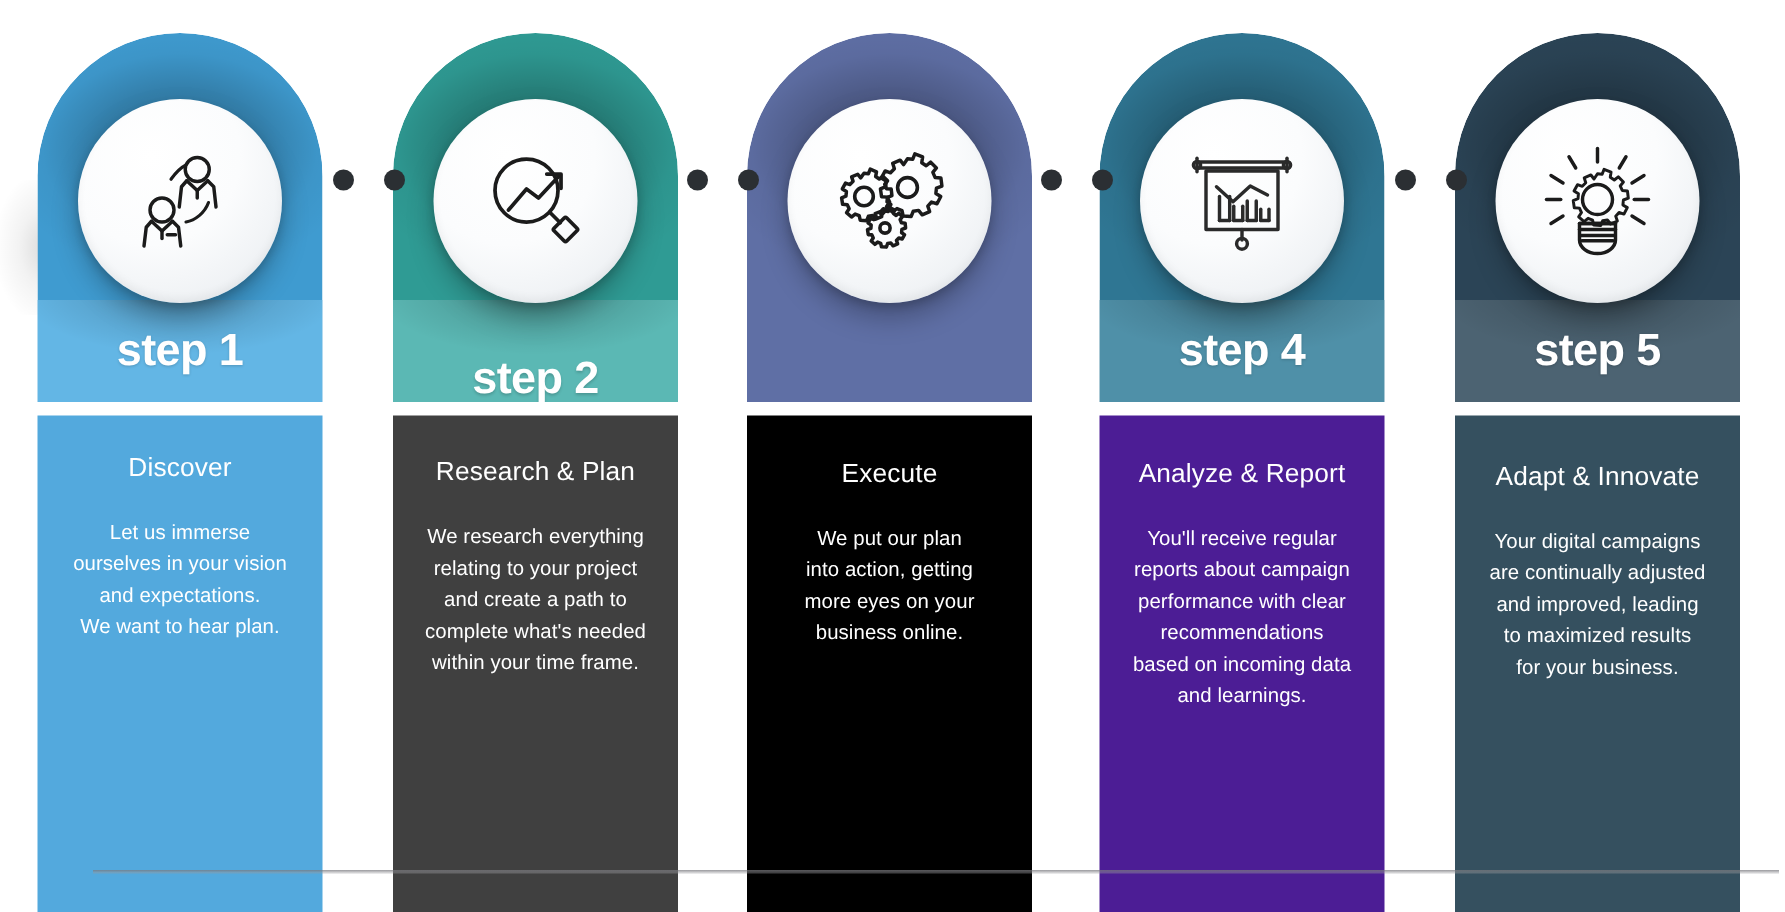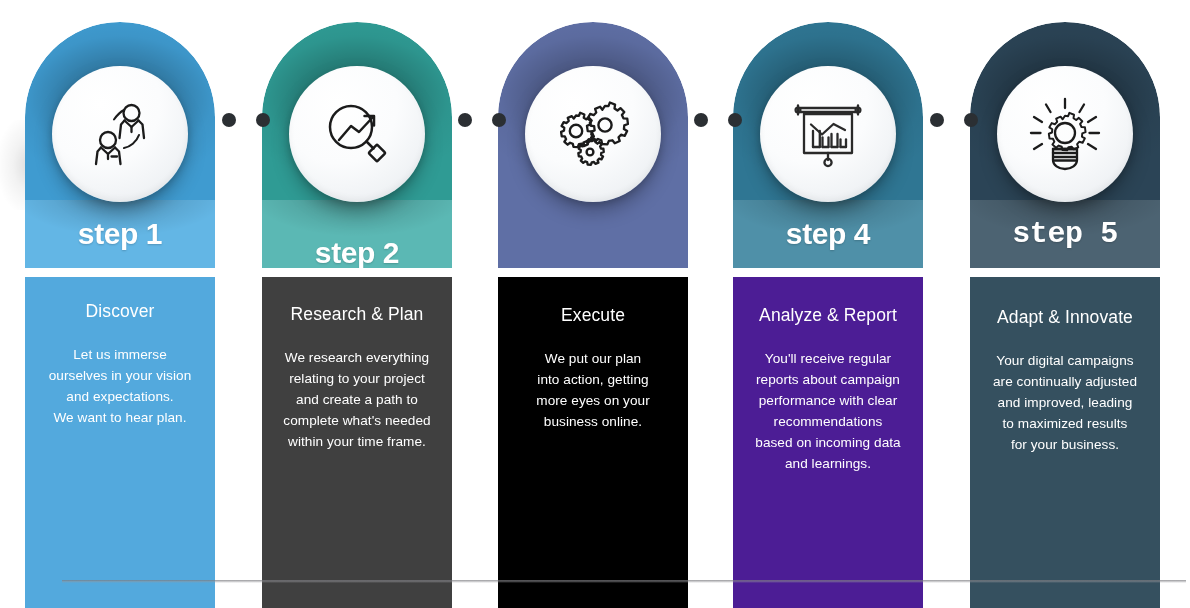--- a/index.html
+++ b/index.html
@@ -415,21 +415,21 @@
 
   <div class="dots dots-4">
       <span class="dot"></span>
       <span class="dot"></span>
     </div>
 
   <div class="col col-5">
     <div class="plinth">
       <div class="plinth-top" style="background: rgb(43, 68, 86);"></div>
       <div class="plinth-shade"></div>
-      <div class="step-band" style="background: rgb(76, 99, 114); font-family: Liberation Mono, monospace;">
+      <div class="step-band" style="background: rgb(76, 99, 114);">
         <div class="step-band-shade"></div>
         <span class="step-label">step 5</span>
       </div>
     </div>
     <div class="body-panel" style="background: rgb(53, 80, 95);">
       <div class="body-title">Adapt &amp; Innovate</div>
       <div class="body-text">Your digital campaigns
 are continually adjusted
 and improved, leading
 to maximized results

